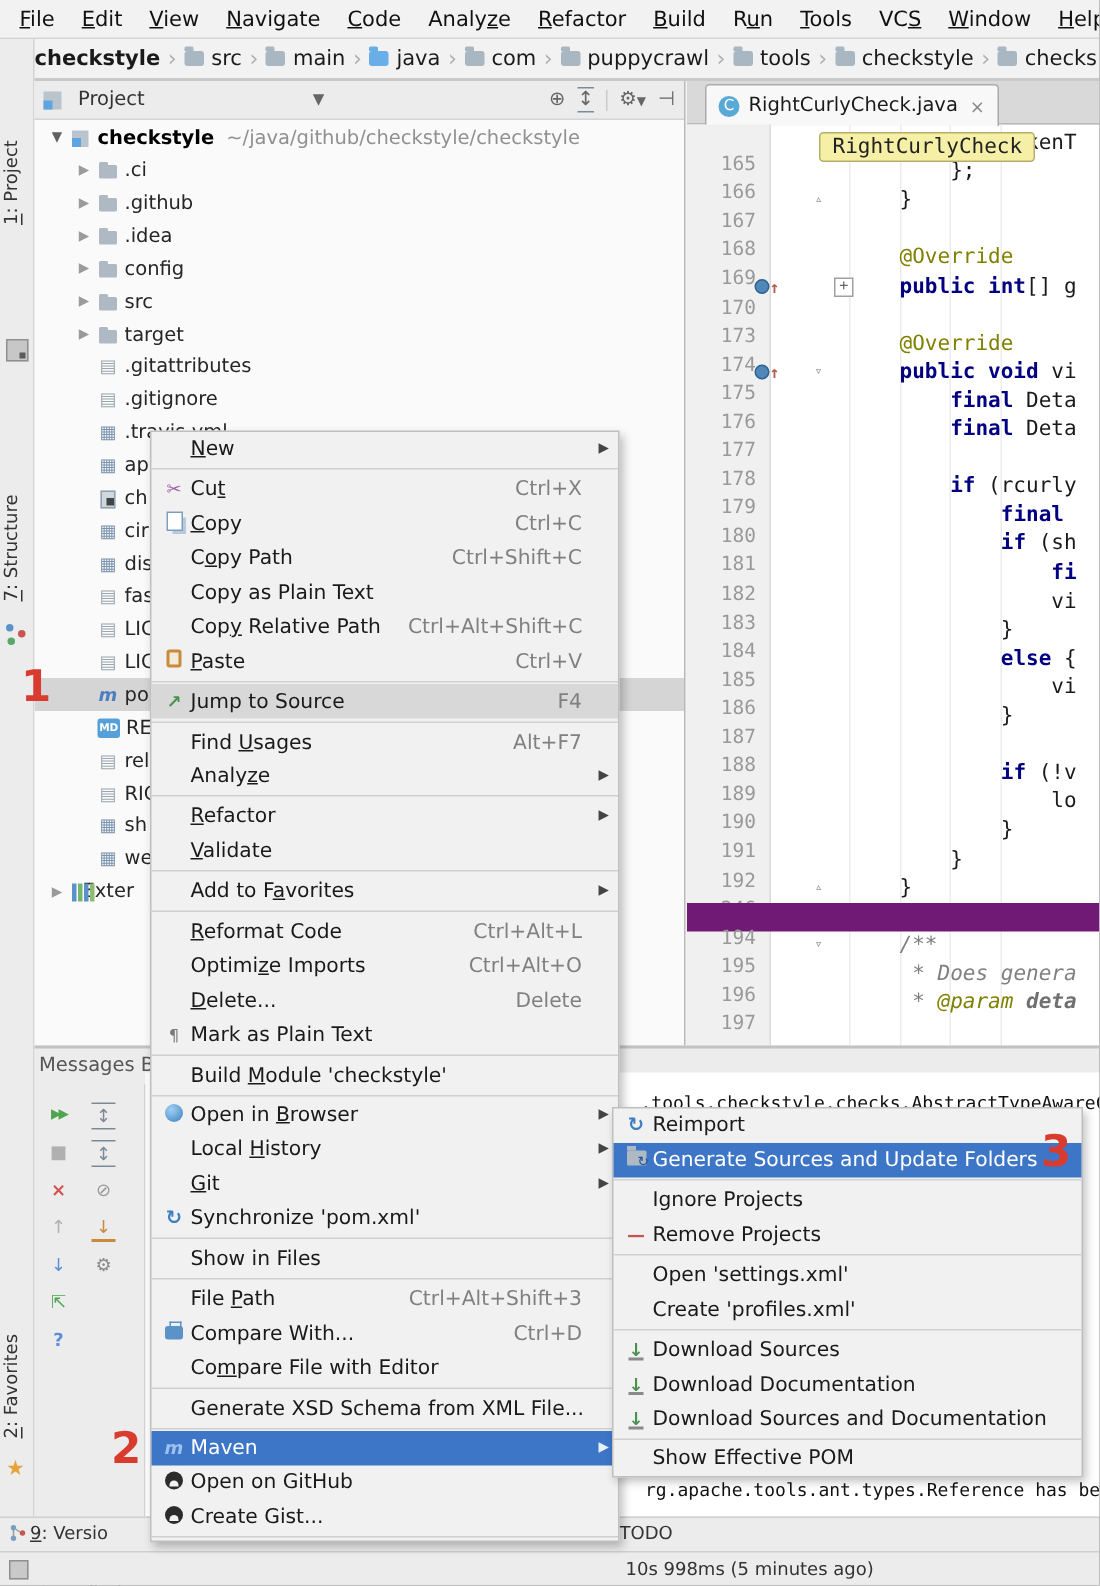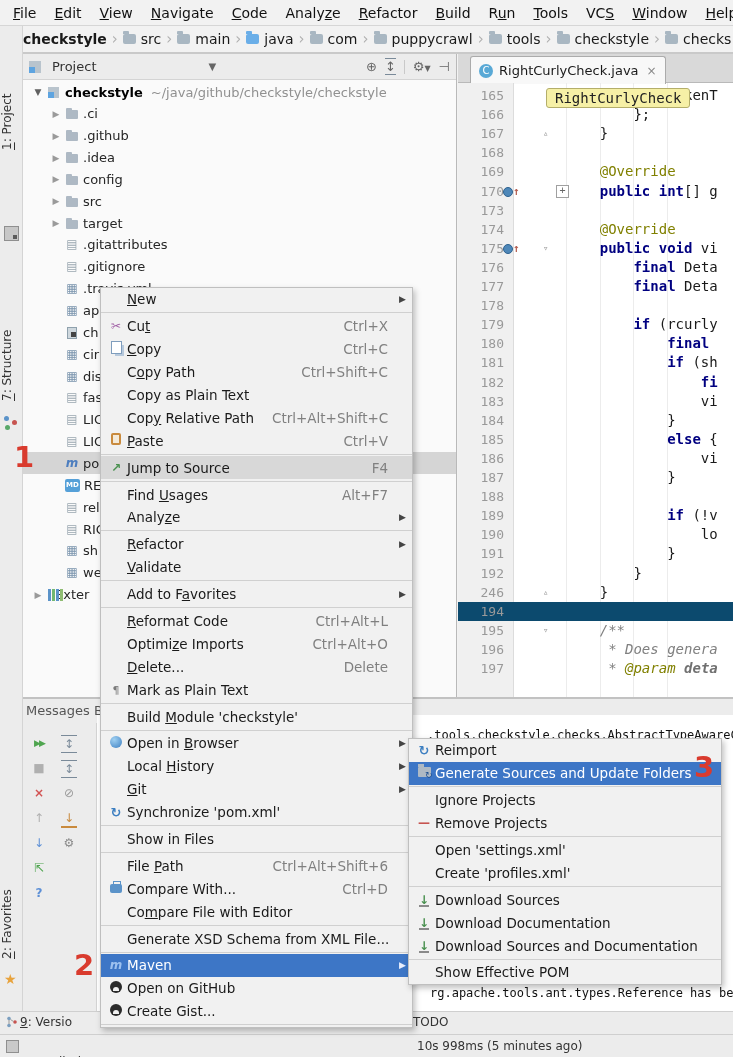--- a/index.html
+++ b/index.html
@@ -70,22 +70,22 @@
   #tab-active{position:absolute;left:12px;top:2px;height:27px;background:#f8f8f8;border:1px solid #ababab;border-bottom:none;
               display:flex;align-items:center;padding:0 8px;border-radius:3px 3px 0 0;}
   .class-ico{display:inline-block;width:14px;height:14px;border-radius:50%;background:#59a9d6;color:#fff;
              font-size:10px;text-align:center;line-height:14px;margin-right:6px;}
   #tab-close{margin-left:8px;color:#888;font-size:12px;}
   #chip{position:absolute;left:88px;top:5px;background:#f6f0a6;border:1px solid #b4ae6a;border-radius:3px;
         font-family:"DejaVu Sans Mono","Liberation Mono",monospace;font-size:14px;padding:1px 8px;color:#222;}
   #code{position:absolute;left:0;top:29px;width:100%;bottom:0;font-family:"DejaVu Sans Mono","Liberation Mono",monospace;font-size:14px;}
   #gutter-bg{position:absolute;left:0;top:0;width:55px;height:100%;background:#f0f0f0;border-right:1px solid #dcdcdc;}
   .cl{position:absolute;left:0;width:100%;height:19.1px;line-height:19.1px;white-space:pre;}
-  .cl.hl{background:#0c4a6e;}
-  .cl .num{position:absolute;left:0;width:46px;text-align:right;color:#999;font-size:13px;}
+  .cl.hl{background:#701a75;}
+  .cl .num{position:absolute;left:0;width:46px;text-align:right;color:#999;font-size:13px;margin-top:14px;}
   .cl .gut{position:absolute;left:45px;width:60px;font-size:10px;}
   .ov-dot{display:inline-block;width:8px;height:8px;border-radius:50%;background:#4e87b8;border:1px solid #2d618f;vertical-align:middle;}
   .ov-arr{color:#b35b4d;font-weight:bold;font-size:11px;vertical-align:middle;}
   .fold-m{position:absolute;left:85px;color:#9a9a9a;font-size:9px;}
   .fold-plus{position:absolute;left:98px;top:3px;width:11px;height:11px;border:1px solid #a0a0a0;background:#fff;
              color:#666;font-size:10px;line-height:10px;text-align:center;}
   .cl .src{position:absolute;left:108px;}
   .tk-k{color:#000080;font-weight:bold;}
   .tk-a{color:#808000;}
   .tk-c{color:#808080;font-style:italic;}
@@ -616,21 +616,21 @@
       <div class="msep"></div>
       <div class="mi">
         <span class="mi-ico"></span>
         <span class="mi-label">Show in Files</span>
         <span class="mi-arrow"></span>
       </div>
       <div class="msep"></div>
       <div class="mi">
         <span class="mi-ico"></span>
         <span class="mi-label">File <u>P</u>ath</span>
-        <span class="mi-short">Ctrl+Alt+Shift+6</span>
+        <span class="mi-short">Ctrl+Alt+Shift+3</span>
         <span class="mi-arrow"></span>
       </div>
       <div class="mi">
         <span class="mi-ico"><span class="gi gi-compare"></span></span>
         <span class="mi-label">Compare With...</span>
         <span class="mi-short">Ctrl+D</span>
         <span class="mi-arrow"></span>
       </div>
       <div class="mi">
         <span class="mi-ico"></span>

